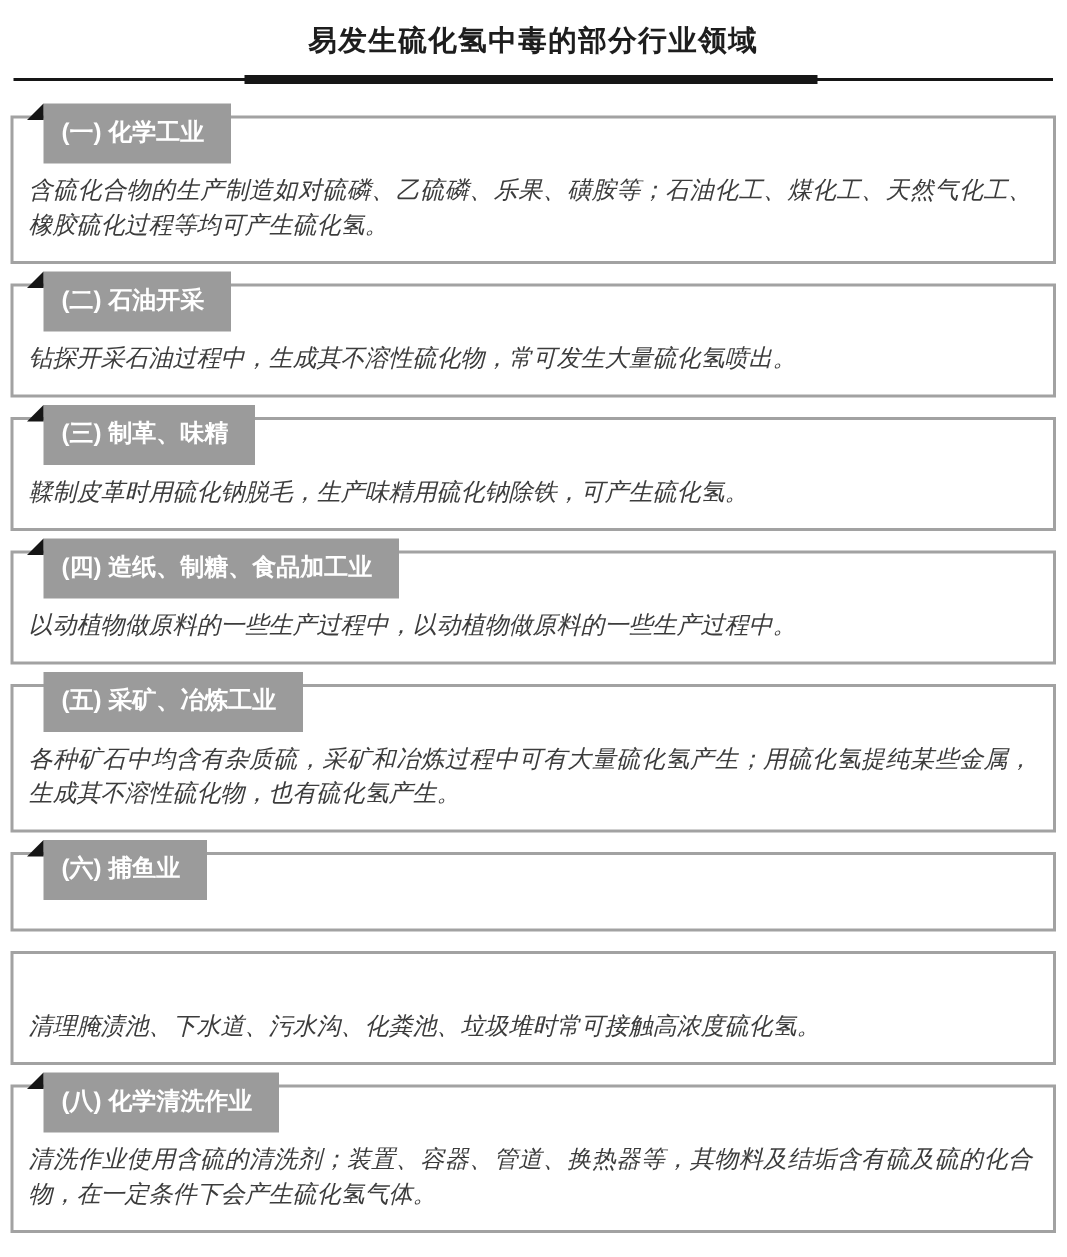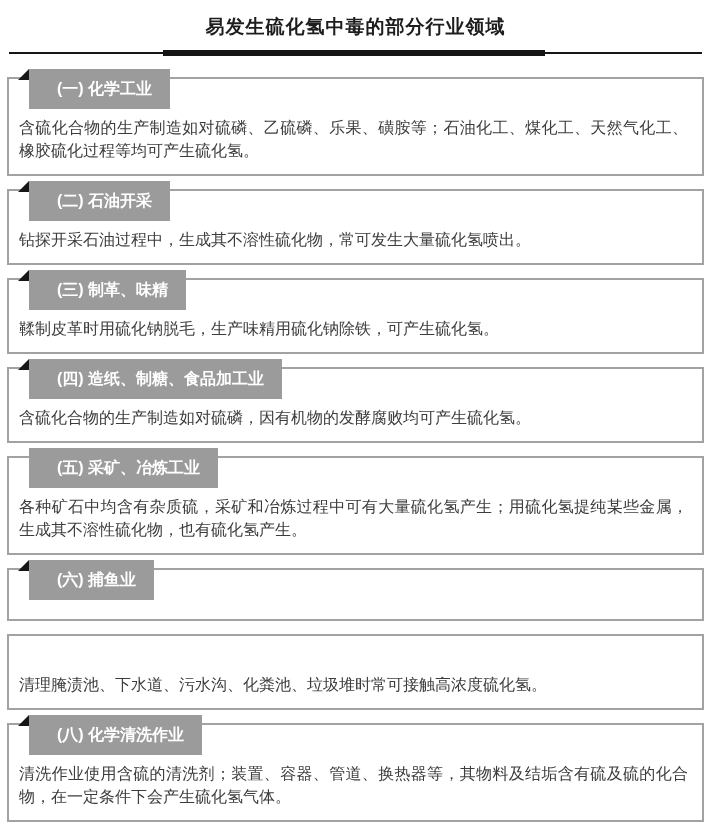--- a/index.html
+++ b/index.html
@@ -58,39 +58,40 @@
   }
   .badge {
     position: absolute;
     top: -10px;
     left: 20px;
     background: var(--badge, #9b9b9b);
     color: #ffffff;
     font-size: 16px;
     font-weight: 700;
     line-height: 1;
-    padding: 12px 18px 12px 28px;
+    padding: 12px 18px 12px 12px;
     white-space: nowrap;
     text-align: center;
   }
   .badge .fold {
     position: absolute;
     left: -11px;
     top: 0;
     width: 0;
     height: 0;
     border-bottom: 11px solid var(--accent, #161616);
     border-left: 11px solid transparent;
   }
   .body-text {
     margin: 0;
     font-size: 16px;
     line-height: 23px;
     color: var(--text, #3c3c3c);
     text-align: justify;
+    font-style: italic;
   }
 </style>
 </head>
 <body>
 
 <div class="page">
   <h1 class="doc-title">易发生硫化氢中毒的部分行业领域</h1>
   <div class="divider">
     <div class="divider-thin"></div>
     <div class="divider-thick"></div>
@@ -118,21 +119,21 @@
       <span class="badge-label">(三) 制革、味精</span>
     </div>
     <p class="body-text">鞣制皮革时用硫化钠脱毛，生产味精用硫化钠除铁，可产生硫化氢。</p>
   </section>
 
   <section class="box">
     <div class="badge">
       <span class="fold"></span>
       <span class="badge-label">(四) 造纸、制糖、食品加工业</span>
     </div>
-    <p class="body-text">含硫化合物的生产制造如对硫磷，因有机物的发酵腐败均可产生硫化氢。</p>
+    <p class="body-text">以动植物做原料的一些生产过程中，以动植物做原料的一些生产过程中。</p>
   </section>
 
   <section class="box">
     <div class="badge no-fold">
       
       <span class="badge-label">(五) 采矿、冶炼工业</span>
     </div>
     <p class="body-text">各种矿石中均含有杂质硫，采矿和冶炼过程中可有大量硫化氢产生；用硫化氢提纯某些金属，生成其不溶性硫化物，也有硫化氢产生。</p>
   </section>
 

